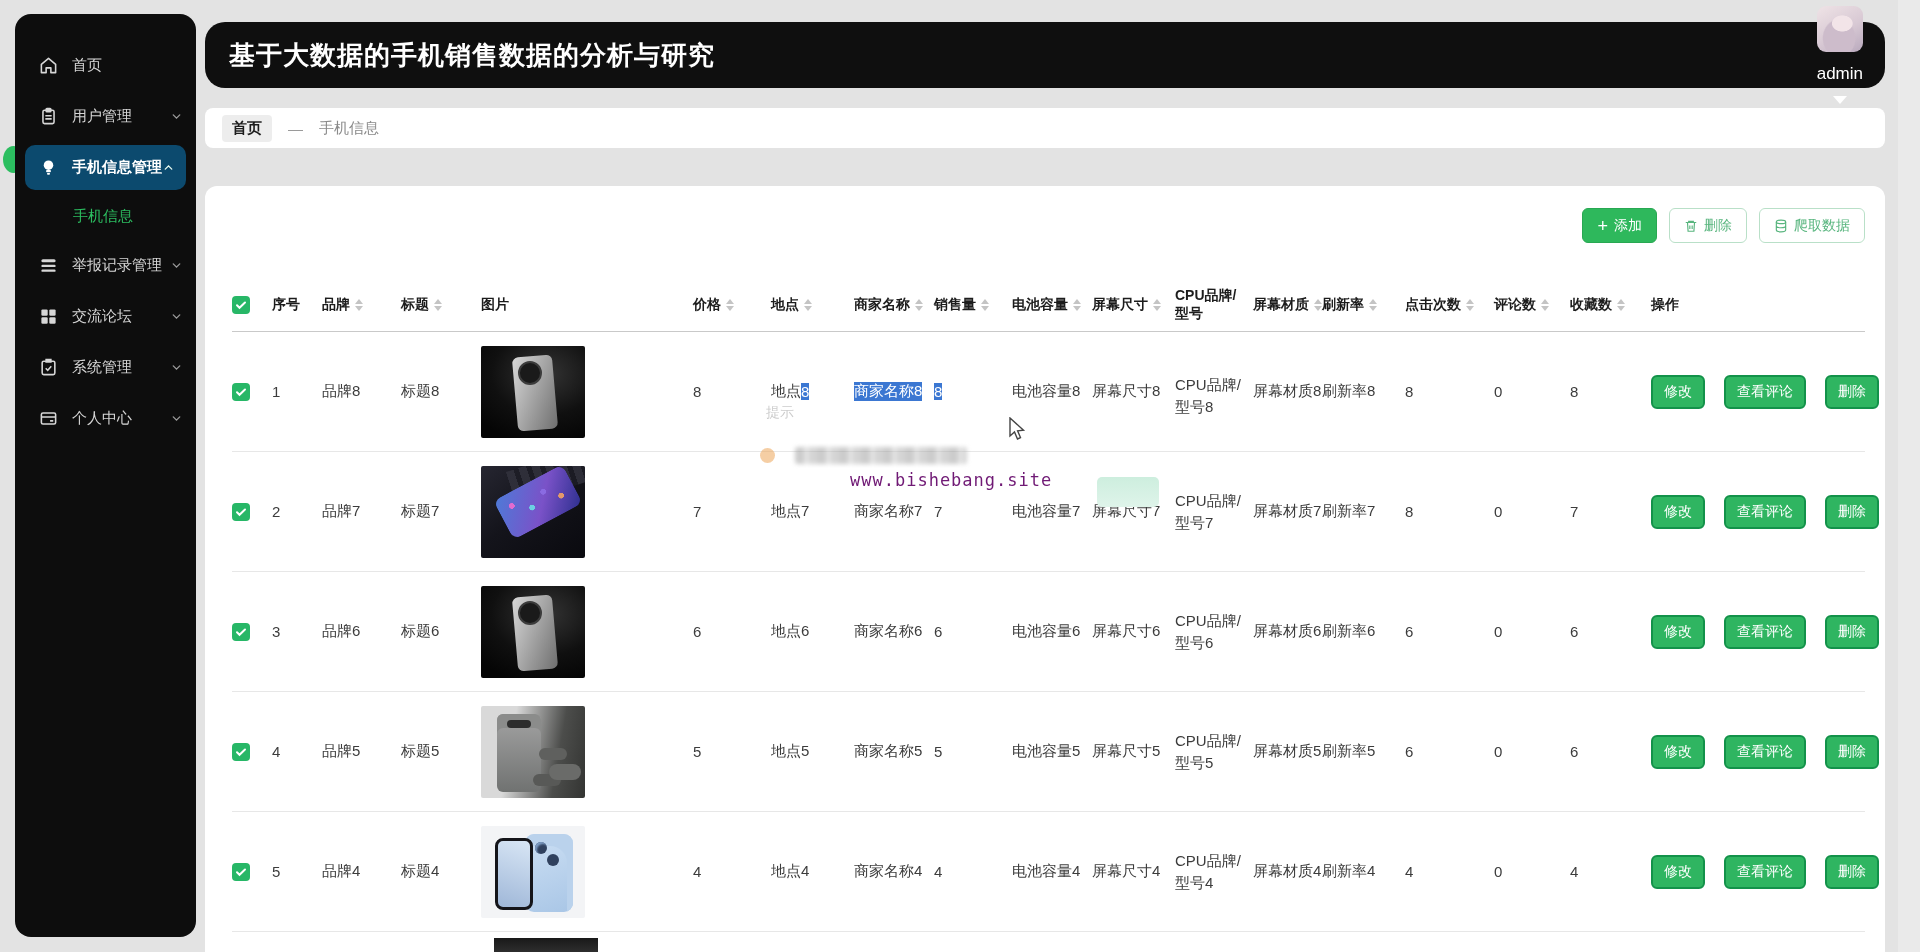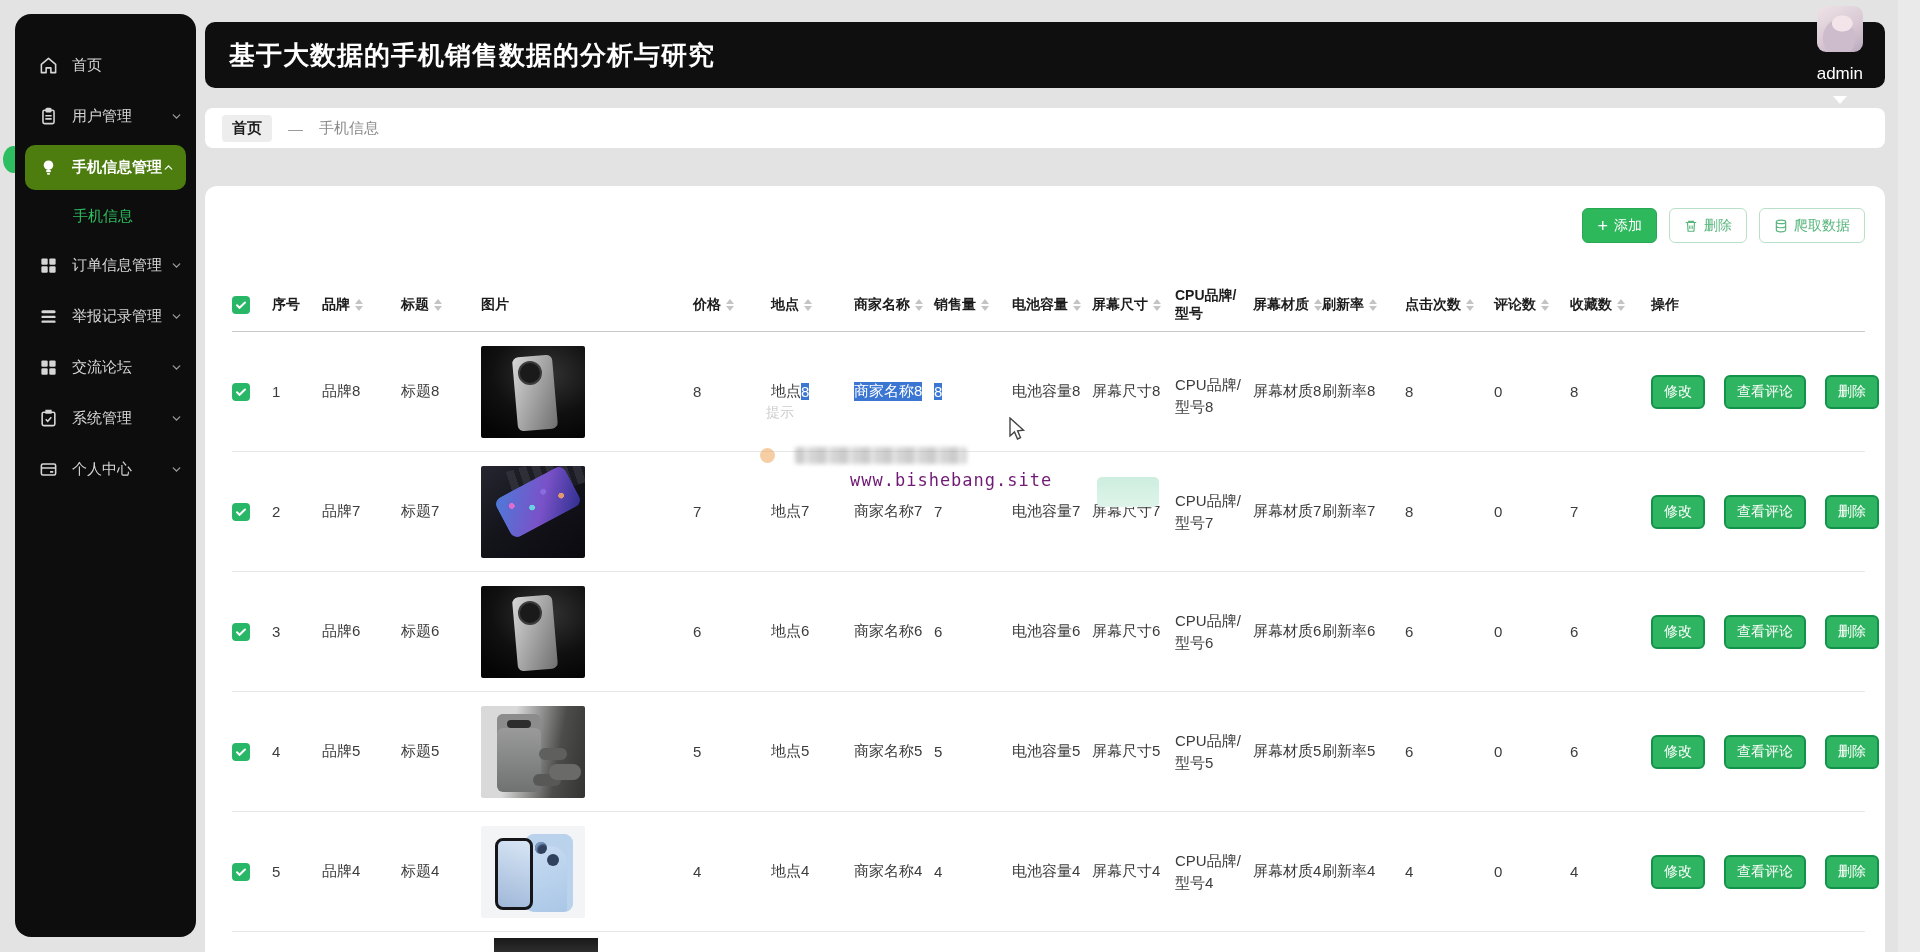--- a/index.html
+++ b/index.html
@@ -10,29 +10,29 @@
   #sidebar { position:absolute; left:15px; top:14px; width:181px; height:923px;
     background:#0d0d0d; border-radius:16px; padding-top:26px; z-index:2; }
   .menu-item { display:flex; align-items:center; height:51px; padding:0 12px 0 22px;
     color:#d6d6d6; font-size:15px; cursor:pointer; }
   .menu-item .mi-icon { width:22px; height:22px; display:flex; align-items:center; justify-content:center; }
   .menu-item .mi-icon svg { width:19px; height:19px; }
   .menu-item .mi-label { flex:1; margin-left:13px; white-space:nowrap; }
   .menu-item .mi-chev { width:14px; height:14px; display:flex; align-items:center; }
   .menu-item .mi-chev svg { width:13px; height:13px; }
   .menu-item.active { margin:3px 10px; height:45px; padding:0 10px 0 12px;
-    background:#4d7c0f; border-radius:10px; color:#fff; font-weight:bold; }
+    background:#0c4a6e; border-radius:10px; color:#fff; font-weight:bold; }
   .submenu-item { height:47px; display:flex; align-items:center; padding-left:58px;
     color:#2cbe60; font-size:15px; cursor:pointer; }
   #drawer-notch { position:absolute; left:3px; top:146px; width:21px; height:27px;
     background:#2cbe60; border-radius:50%; z-index:1; }
 
   
   #header { position:absolute; left:205px; top:22px; width:1680px; height:66px;
-    background:#0f0f0f; border-radius:10px; display:flex; align-items:center; z-index:1; }
+    background:#0f0f0f; border-radius:20px; display:flex; align-items:center; z-index:1; }
   #page-title { color:#fff; font-size:26px; font-weight:bold; margin-left:24px; letter-spacing:1px; }
   #user-area { margin-left:auto; margin-right:22px; display:flex; align-items:center; gap:12px; cursor:pointer;flex-direction:column; }
   #avatar { width:46px; height:46px; border-radius:9px;
     background:
       radial-gradient(18px 14px at 55% 38%, #f2e4e8 0 55%, transparent 60%),
       radial-gradient(26px 30px at 48% 70%, #cdbccb 0 60%, transparent 65%),
       linear-gradient(150deg,#efe3e6 0%, #d8c9d4 55%, #b9a9bd 100%); }
   #user-name { color:#fff; font-size:17px; }
   #user-caret { width:0; height:0; border-left:7px solid transparent;
     border-right:7px solid transparent; border-top:8px solid #fff; }
@@ -171,36 +171,20 @@
         <span class="mi-chev">
           <svg viewBox="0 0 24 24" fill="none" stroke="#eafbef" stroke-width="2.5" stroke-linecap="round">
             <path d="M6 15l6-6 6 6"></path>
           </svg>
         </span>
       </div>
       <div class="submenu-item">手机信息</div>
       <div class="menu-item">
         <span class="mi-icon">
           <svg viewBox="0 0 24 24" fill="#d6d6d6">
-            <rect x="3" y="3" width="8" height="8" rx="1.5"></rect>
-            <rect x="13" y="3" width="8" height="8" rx="1.5"></rect>
-            <rect x="3" y="13" width="8" height="8" rx="1.5"></rect>
-            <rect x="13" y="13" width="8" height="8" rx="1.5"></rect>
-          </svg>
-        </span>
-        <span class="mi-label">订单信息管理</span>
-        <span class="mi-chev">
-          <svg viewBox="0 0 24 24" fill="none" stroke="#9a9a9a" stroke-width="2.5" stroke-linecap="round">
-            <path d="M6 9l6 6 6-6"></path>
-          </svg>
-        </span>
-      </div>
-      <div class="menu-item">
-        <span class="mi-icon">
-          <svg viewBox="0 0 24 24" fill="#d6d6d6">
             <rect x="3" y="4" width="18" height="4" rx="2"></rect>
             <rect x="3" y="11" width="18" height="3" rx="1.5"></rect>
             <rect x="3" y="17" width="18" height="3" rx="1.5"></rect>
           </svg>
         </span>
         <span class="mi-label">举报记录管理</span>
         <span class="mi-chev">
           <svg viewBox="0 0 24 24" fill="none" stroke="#9a9a9a" stroke-width="2.5" stroke-linecap="round">
             <path d="M6 9l6 6 6-6"></path>
           </svg>

